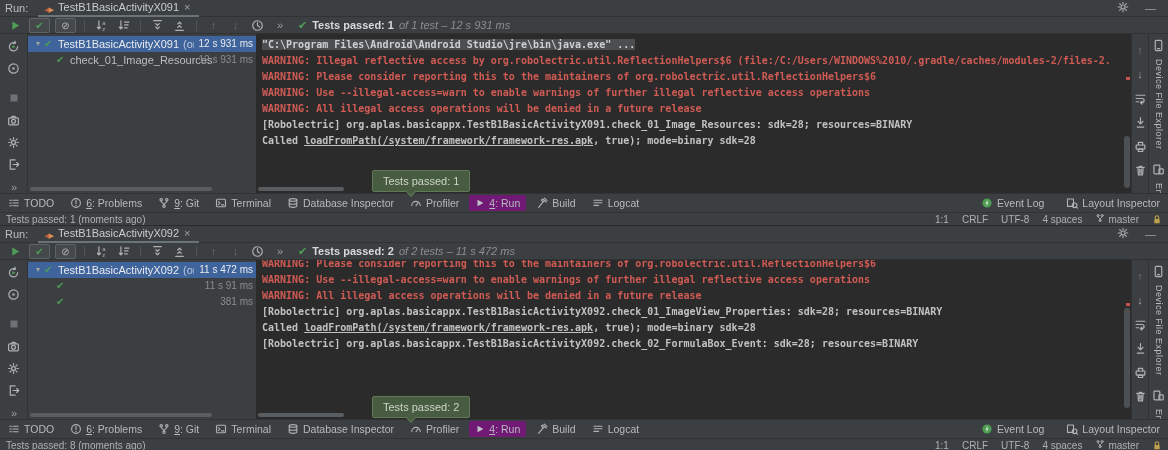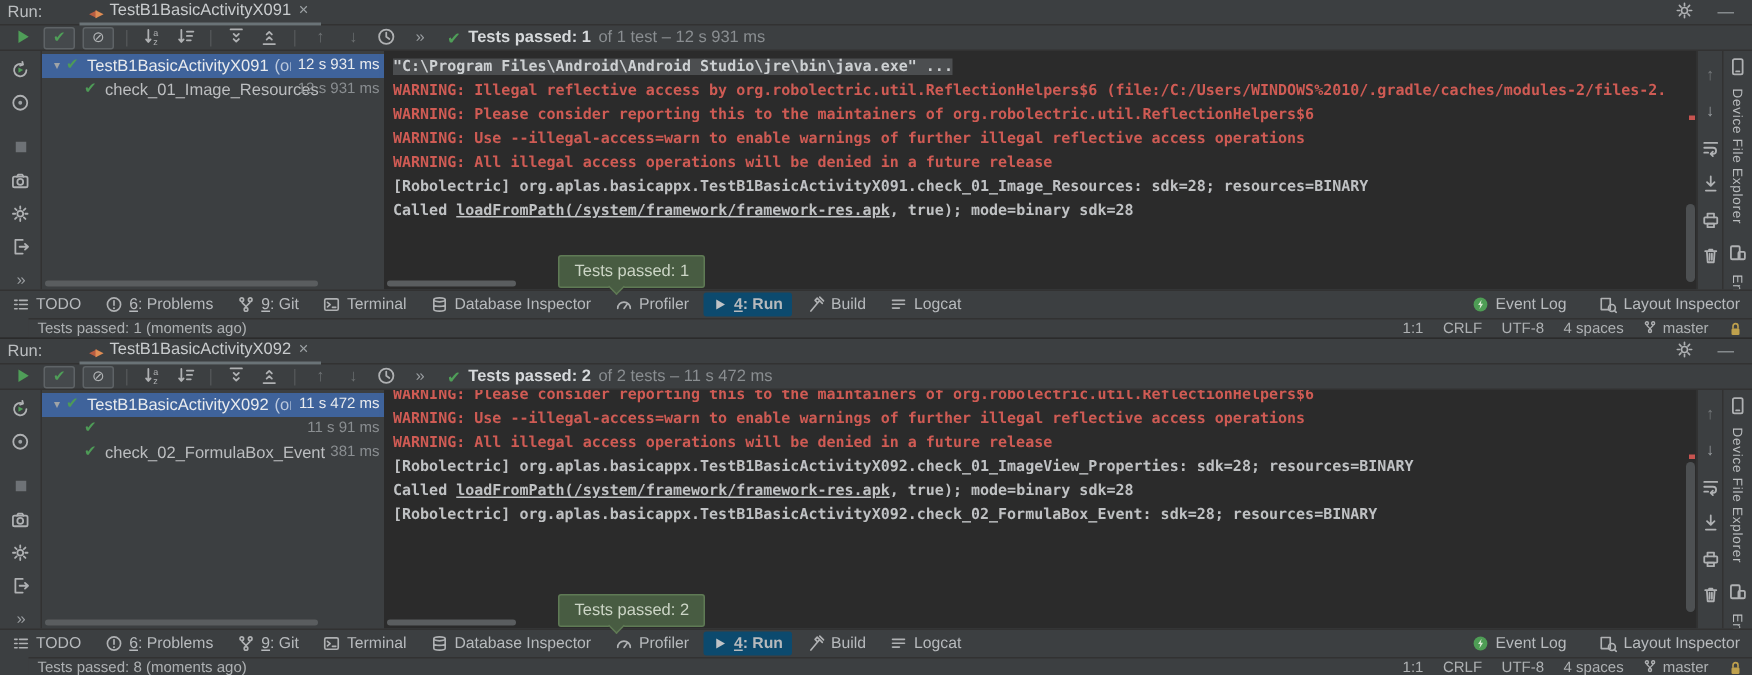--- a/index.html
+++ b/index.html
@@ -1,38 +1,38 @@
 <!DOCTYPE html>
 <html><head>
 <meta charset="utf-8">
 <style>
   html,body{margin:0;padding:0;}
   body{width:1168px;height:450px;background:#2b2b2b;font-family:"Liberation Sans",sans-serif;overflow:hidden;position:relative;}
   .panel{position:absolute;left:0;width:1168px;height:225px;background:#3c3f41;}
   .p1{top:0;} .p2{top:225px;border-top:1px solid #2b2b2b;box-sizing:border-box;}
 
   
-  .tab-row{height:17px;display:flex;align-items:center;border-bottom:1px solid #323232;box-sizing:border-box;gap:15px;}
+  .tab-row{height:17px;display:flex;align-items:center;border-bottom:1px solid #323232;box-sizing:border-box;}
   .run-label{font-size:11px;color:#bbbec0;padding:0 10px 0 5px;}
   .tab{display:flex;align-items:center;gap:5px;height:17px;box-sizing:border-box;padding:0 8px 0 6px;border-bottom:2px solid #6a7377;}
   .tab-title{font-size:11px;color:#c9ccce;}
   .tab-close{color:#9da2a5;font-size:11px;line-height:10px;}
   .tab-right{margin-left:auto;display:flex;align-items:center;gap:16px;padding-right:12px;color:#9da2a5;font-size:11px;}
 
   
   .toolbar{height:17px;display:flex;align-items:center;border-bottom:1px solid #323232;box-sizing:border-box;padding-left:5px;}
   .tb-icons{display:flex;align-items:center;gap:1px;}
   .tbi{width:21px;height:15px;text-align:center;color:#afb1b3;font-size:11px;line-height:15px;cursor:default;}
   .tbi svg{vertical-align:middle;}
   .tbi.box{border:1px solid #5e6366;background:#45494c;border-radius:2px;width:19px;height:13px;line-height:12px;margin:0 2px;}
   .tb-sep{width:1px;height:11px;background:#515456;margin:0 5px;display:inline-block;}
   .tb-status{display:flex;align-items:center;gap:5px;margin-left:8px;font-size:11px;white-space:nowrap;}
   .tb-status .chk{color:#4f9e58;font-size:11px;}
   .tb-status b{color:#d6d9db;}
-  .tb-status .dim{color:#8a8e91;}
+  .tb-status .dim{color:#8a8e91;font-style:italic;}
 
   
   .content{position:absolute;top:34px;left:0;right:0;height:159px;display:flex;}
   .left-strip{width:28px;background:#3c3f41;border-right:1px solid #323232;box-sizing:border-box;display:flex;flex-direction:column;align-items:center;padding:6px 0 4px 0;gap:8px;}
   .ls-icon{height:14px;line-height:14px;color:#9da2a5;font-size:11px;text-align:center;}
   .ls-sep{width:16px;height:1px;background:#515456;}
   .ls-icon.push{margin-top:auto;}
 
   .tree{width:228px;background:#3c3f41;padding-top:2px;position:relative;overflow:hidden;box-sizing:border-box;}
   .tree-row{height:16px;line-height:16px;font-size:11px;color:#bcbec0;display:flex;align-items:center;position:relative;padding-left:4px;white-space:nowrap;}
@@ -67,26 +67,26 @@
 
   
   .tooltip{position:absolute;left:372px;top:170px;height:20px;line-height:20px;background:#485c42;border:1px solid #5f7a55;border-radius:2px;color:#ccd5c6;font-size:11px;padding:0 10px;z-index:5;white-space:nowrap;}
   .tooltip .notch{position:absolute;left:34px;bottom:-4px;width:7px;height:7px;background:#485c42;border-right:1px solid #5f7a55;border-bottom:1px solid #5f7a55;transform:rotate(45deg);}
 
   
   .bottom-bar{position:absolute;top:193px;left:0;right:0;height:19px;background:#3c3f41;border-top:1px solid #323232;box-sizing:border-box;display:flex;align-items:center;font-size:10.5px;color:#b7babd;padding:0 2px;}
   .bb-left{display:flex;align-items:center;gap:4px;}
   .bb-right{margin-left:auto;display:flex;align-items:center;gap:10px;}
   .bb-item{display:flex;align-items:center;gap:4px;padding:2px 6px;border-radius:2px;white-space:nowrap;}
-  .bb-item.sel{background:#0c4a6e;font-weight:bold;}
+  .bb-item.sel{background:#701a75;}
   .bb-item u{text-decoration:underline;}
   .bb-icon{display:inline-flex;align-items:center;}
 
   
-  .status-bar{position:absolute;top:212px;left:0;right:0;height:13px;background:#3c3f41;border-top:1px solid #323232;box-sizing:border-box;display:flex;align-items:center;font-size:10px;color:#aeb1b3;padding:0 6px;margin-left:19px;}
+  .status-bar{position:absolute;top:212px;left:0;right:0;height:13px;background:#3c3f41;border-top:1px solid #323232;box-sizing:border-box;display:flex;align-items:flex-end;font-size:10px;color:#aeb1b3;padding:0 6px;}
   .sb-right{margin-left:auto;display:flex;align-items:center;gap:13px;}
   .sb-item{display:flex;align-items:center;gap:3px;white-space:nowrap;}
 </style>
 </head>
 <body>
 
 <div class="panel p1">
   <div class="tab-row">
     <span class="run-label">Run:</span>
     <div class="tab">
@@ -461,21 +461,20 @@
           <span class="tdur">11 s 472 ms</span>
         </div>
         <div class="tree-row">
           <span class="tspace"></span>
           <span class="tcheck">✔</span>
           <span class="tdur">11 s 91 ms</span>
         </div>
         <div class="tree-row">
           <span class="tspace"></span>
           <span class="tcheck">✔</span>
-          <span class="tname">check_02_FormulaBox_Event</span>
           <span class="tdur">381 ms</span>
         </div>
         <div class="hthumb" style="left:2px;width:182px;"></div>
     </div>
     <div class="console">
       <div class="cline error clip">WARNING: Please consider reporting this to the maintainers of org.robolectric.util.ReflectionHelpers$6</div>
         <div class="cline error">WARNING: Use --illegal-access=warn to enable warnings of further illegal reflective access operations</div>
         <div class="cline error">WARNING: All illegal access operations will be denied in a future release</div>
         <div class="cline plain">[Robolectric] org.aplas.basicappx.TestB1BasicActivityX092.check_01_ImageView_Properties: sdk=28; resources=BINARY</div>
         <div class="cline plain"><span>Called </span><span class="u">loadFromPath(/system/framework/framework-res.apk</span><span>, true); mode=binary sdk=28</span></div>

